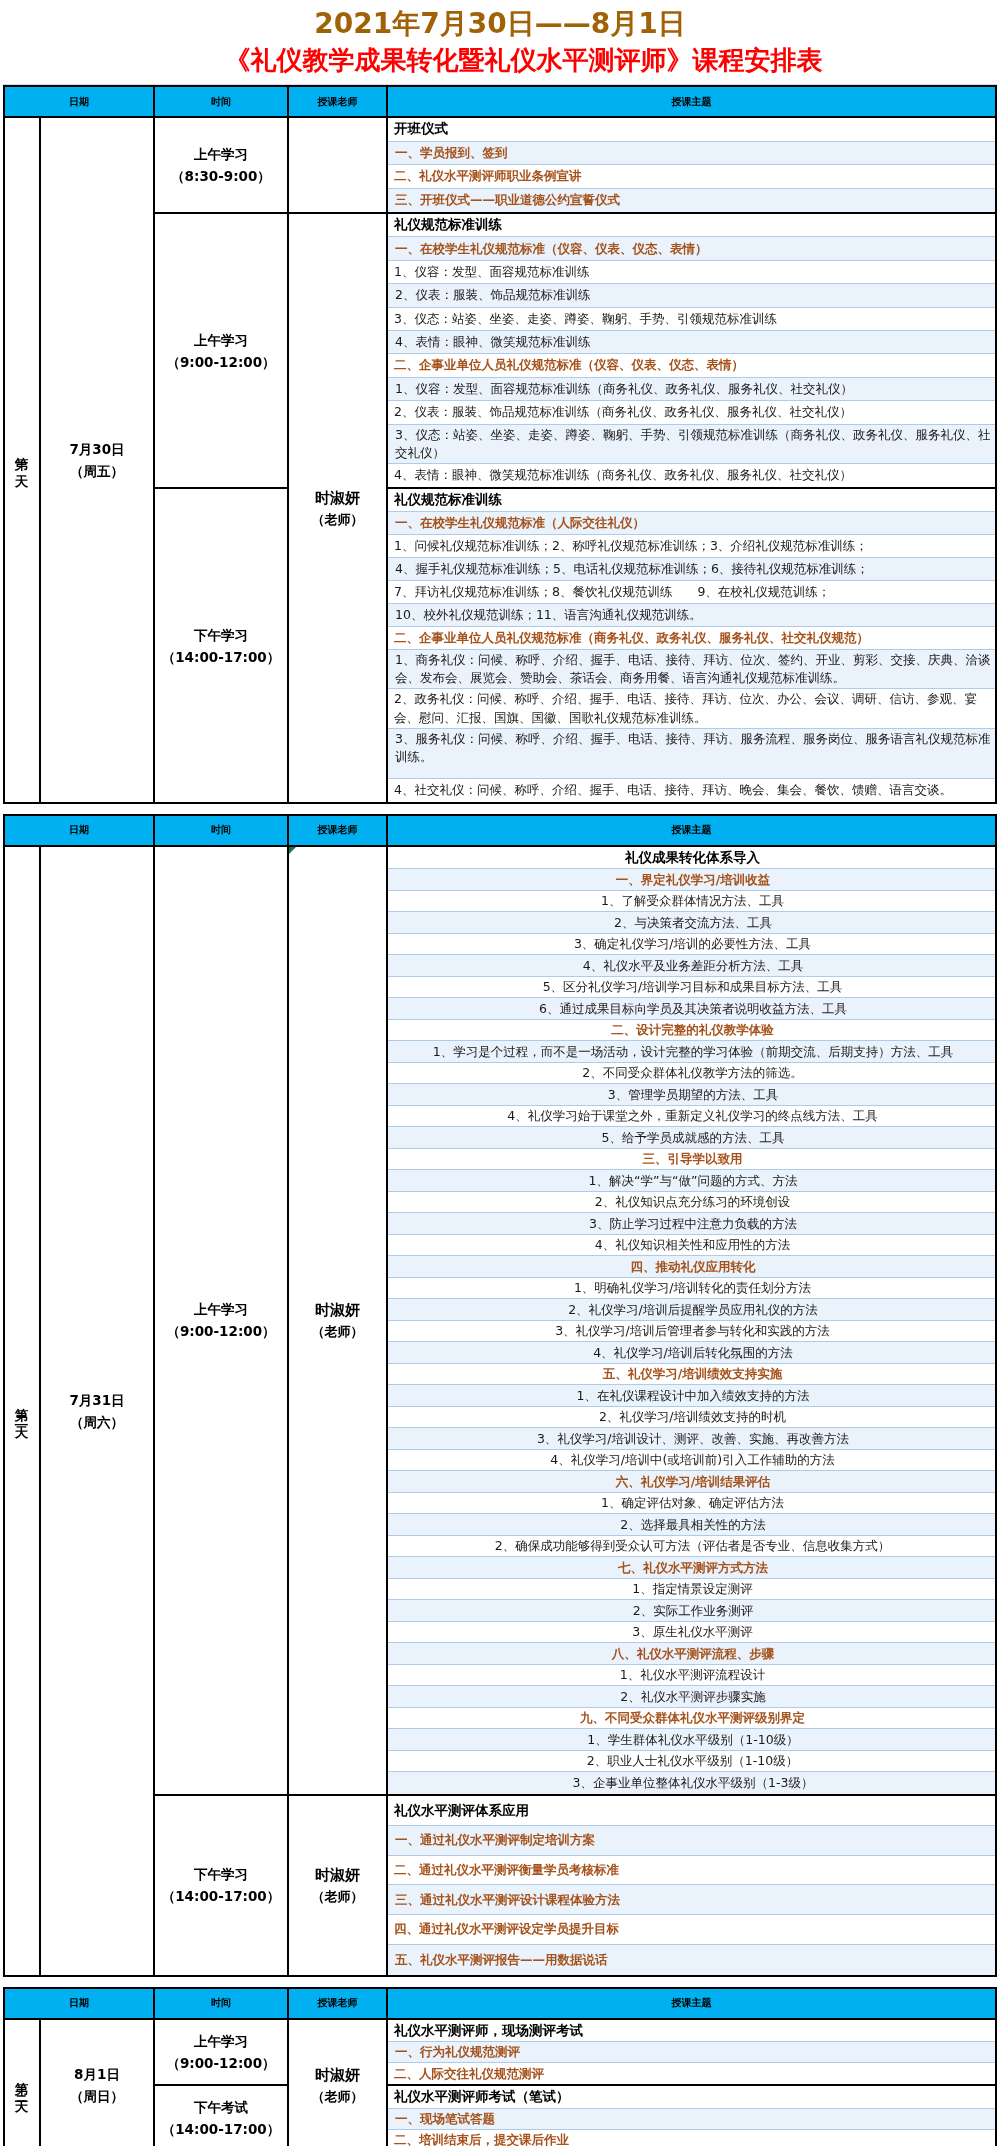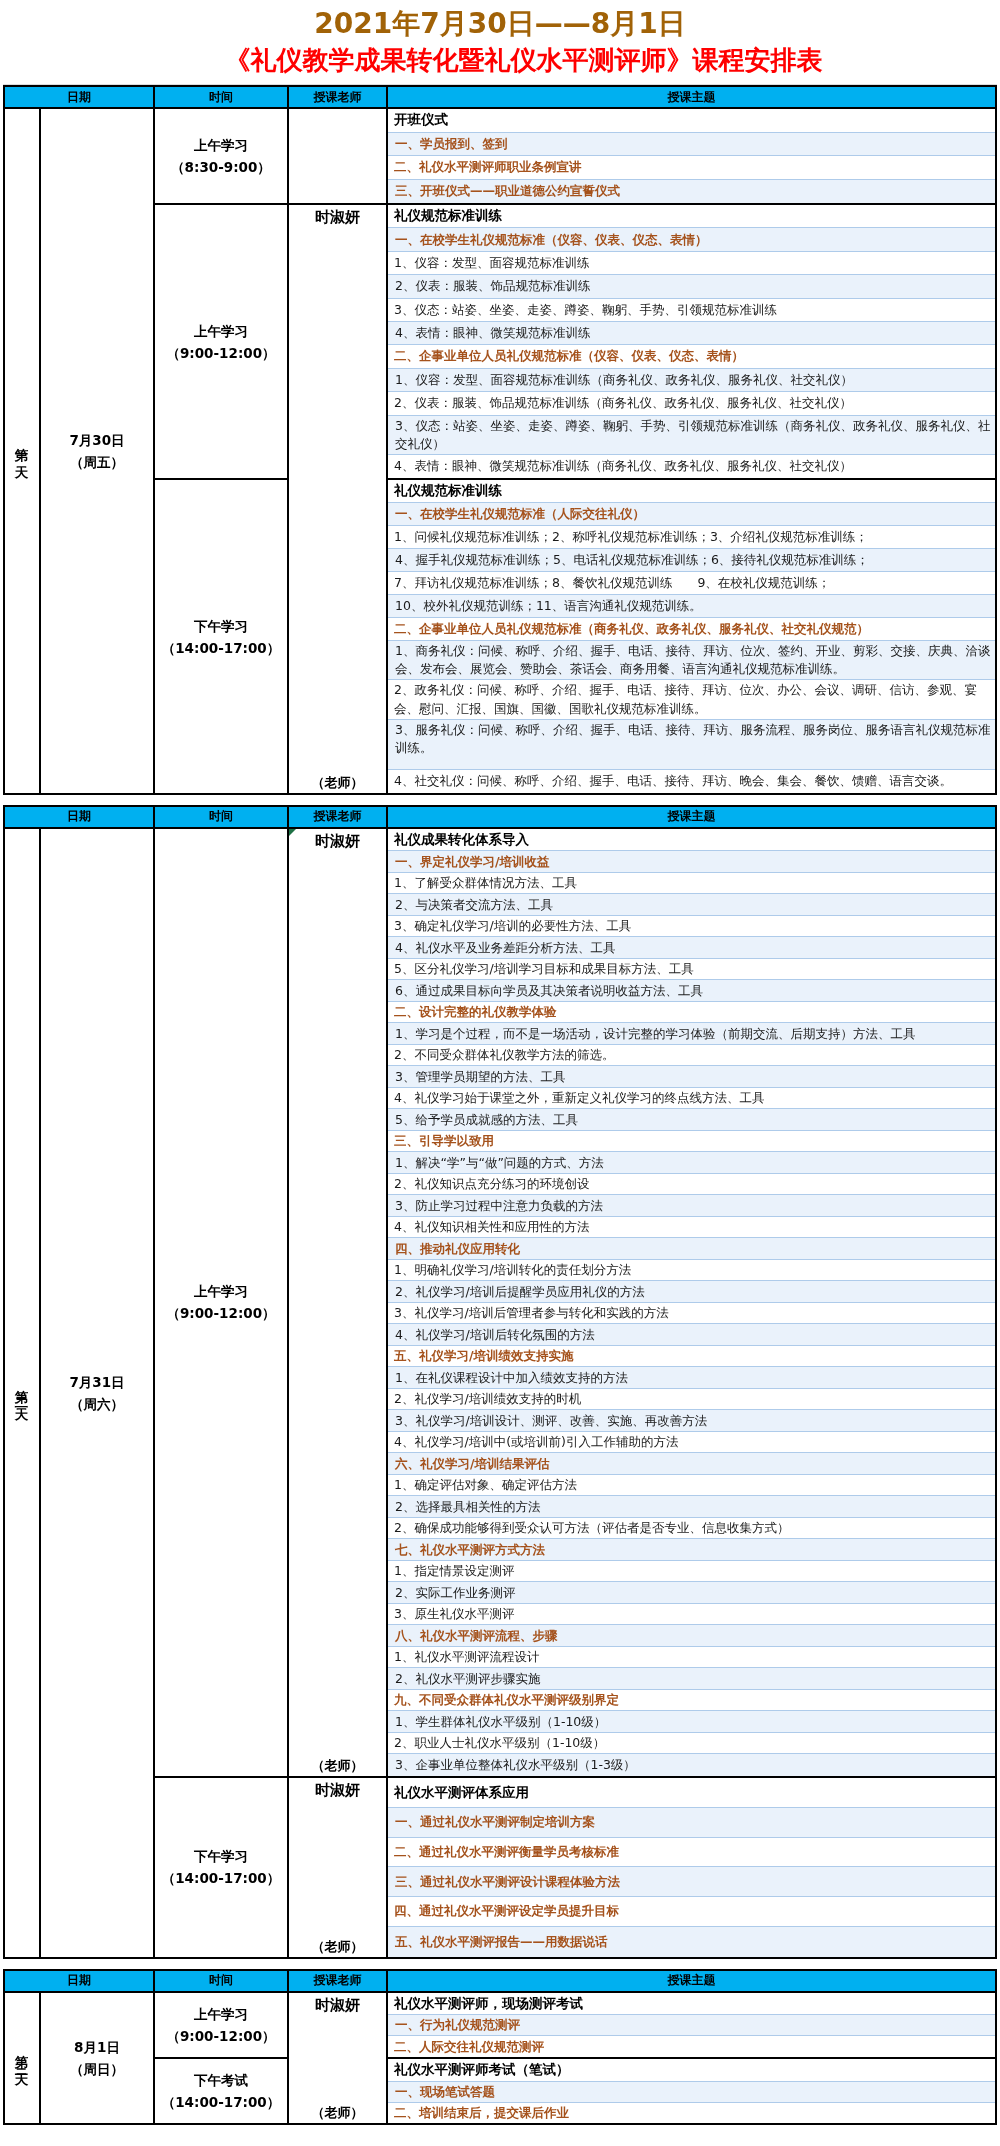--- a/index.html
+++ b/index.html
@@ -7,45 +7,45 @@
   .page{width:1000px;background:#fff;}
   
   .title-block{text-align:center;padding-top:5px;}
   .title-l1{color:#a16207;font-weight:bold;font-size:28px;line-height:38px;}
   .title-l2{color:#FF0000;font-weight:bold;font-size:26px;line-height:34px;padding-left:47px;}
   .top-strip{height:7px;border-bottom:1px solid #dcdcdc;margin:0 3px;}
   .sec-gap{height:10px;}
   
   .section{margin:0 3px;border:2px solid #000;}
   .sec-hdr{display:grid;grid-template-columns:148px 134px 99px 1fr;border-bottom:2px solid #000;}
-  .hdr-cell{background:#00B0F0;color:#000;font-weight:bold;font-size:12px;height:20px;display:flex;align-items:center;justify-content:center;}
+  .hdr-cell{background:#00B0F0;color:#000;font-weight:bold;font-size:10px;height:29px;display:flex;align-items:center;justify-content:center;}
   .hdr-cell + .hdr-cell{border-left:2px solid #000;}
   .sec-body{display:grid;grid-template-columns:34px 114px 134px 99px 1fr;}
   .cell{box-sizing:border-box;display:flex;flex-direction:column;align-items:center;justify-content:center;background:#fff;}
   .bl{border-left:2px solid #000;}
   .bt{border-top:2px solid #000;}
   .day-label{writing-mode:vertical-rl;text-orientation:upright;font-weight:bold;font-size:13.5px;letter-spacing:9px;display:flex;align-items:center;justify-content:center;}
   .date-line,.time-line{font-weight:bold;font-size:13.5px;line-height:22px;color:#000;text-align:center;}
   .teacher-name{font-weight:bold;font-size:15px;line-height:24px;color:#000;}
   .teacher-suffix{font-weight:bold;font-size:13px;line-height:20px;color:#000;}
-  .teacher-cell{position:relative;justify-content:space-between;}
+  .teacher-cell{position:relative;}
   .green-tri{position:absolute;top:0;left:0;width:0;height:0;border-top:7px solid #1E7145;border-right:7px solid transparent;}
   
   .topic-cell{display:block;padding:0;background:#fff;}
   .t-line{display:flex;align-items:center;box-sizing:border-box;padding:1px 4px 1px 6px;border-bottom:1px solid #AECBEA;font-size:12.5px;line-height:1.45;color:#1a1a1a;background:#fff;}
   .t-line:last-child{border-bottom:none;}
   .t-line.alt{background:#EAF2FB;padding-left:7px;}
   .t-h{font-weight:bold;color:#000;font-size:13.5px;}
   .t-s{font-weight:bold;color:#A5521C;}
   
   .sess-d0-s0 .t-line{min-height:23.5px;}
   .sess-d0-s1 .t-line{min-height:23.4px;}
   .sess-d0-s2 .t-line{min-height:23px;}
   .sess-d0-s2 .t-line:nth-child(10){padding-bottom:12px;}
-  .sess-d1-s0 .t-line{min-height:21.5px;}
+  .sess-d1-s0 .t-line{min-height:21.5px;justify-content:center;}
   .sess-d1-s1 .t-line{min-height:29.8px;}
   .sess-d2-s0 .t-line{min-height:20.5px;}
   .sess-d2-s1 .t-line{min-height:18.5px;}
 </style>
 </head>
 <body>
 
 <div class="page">
   <div class="title-block">
     <div class="title-l1">2021年7月30日——8月1日</div>

